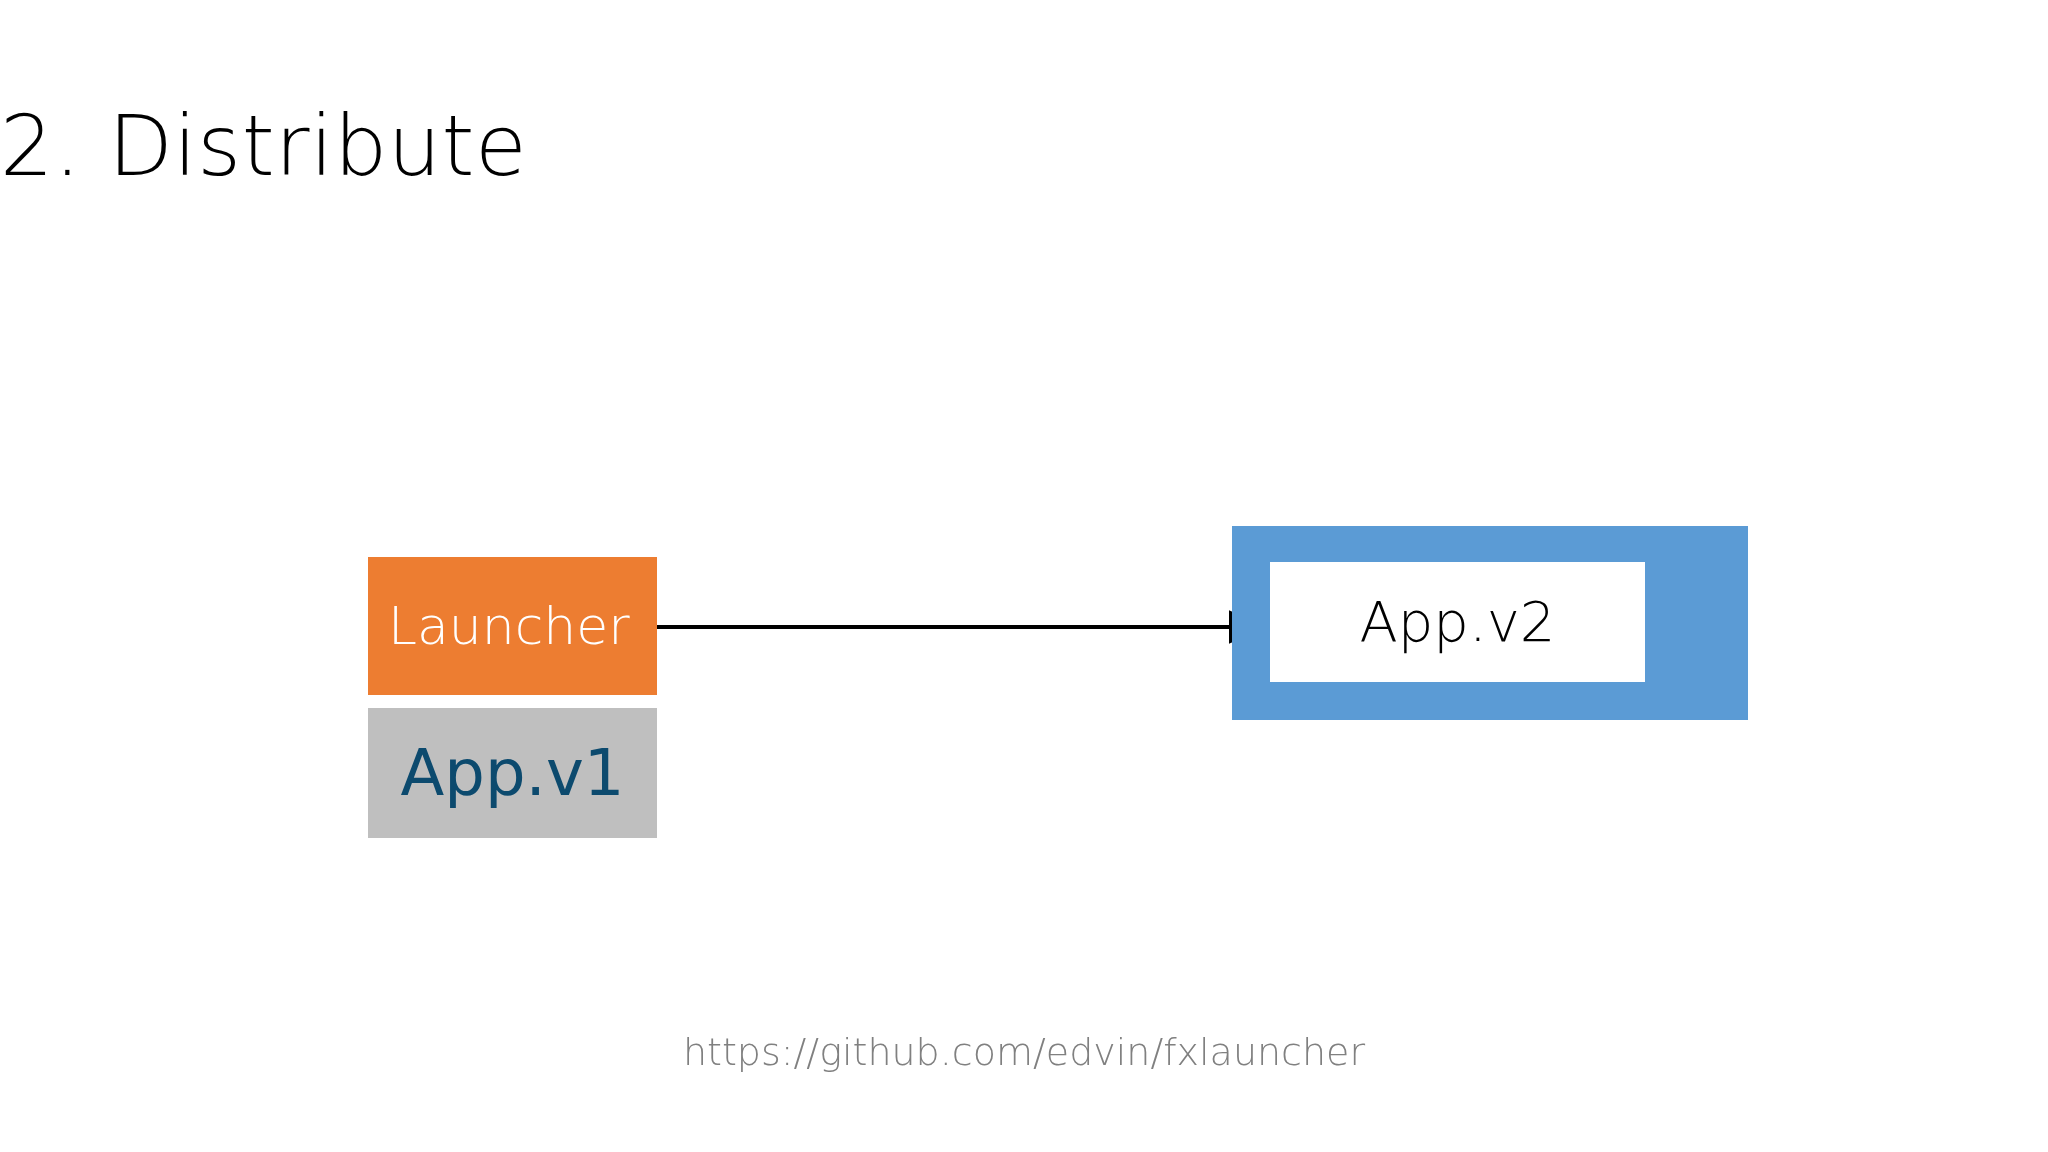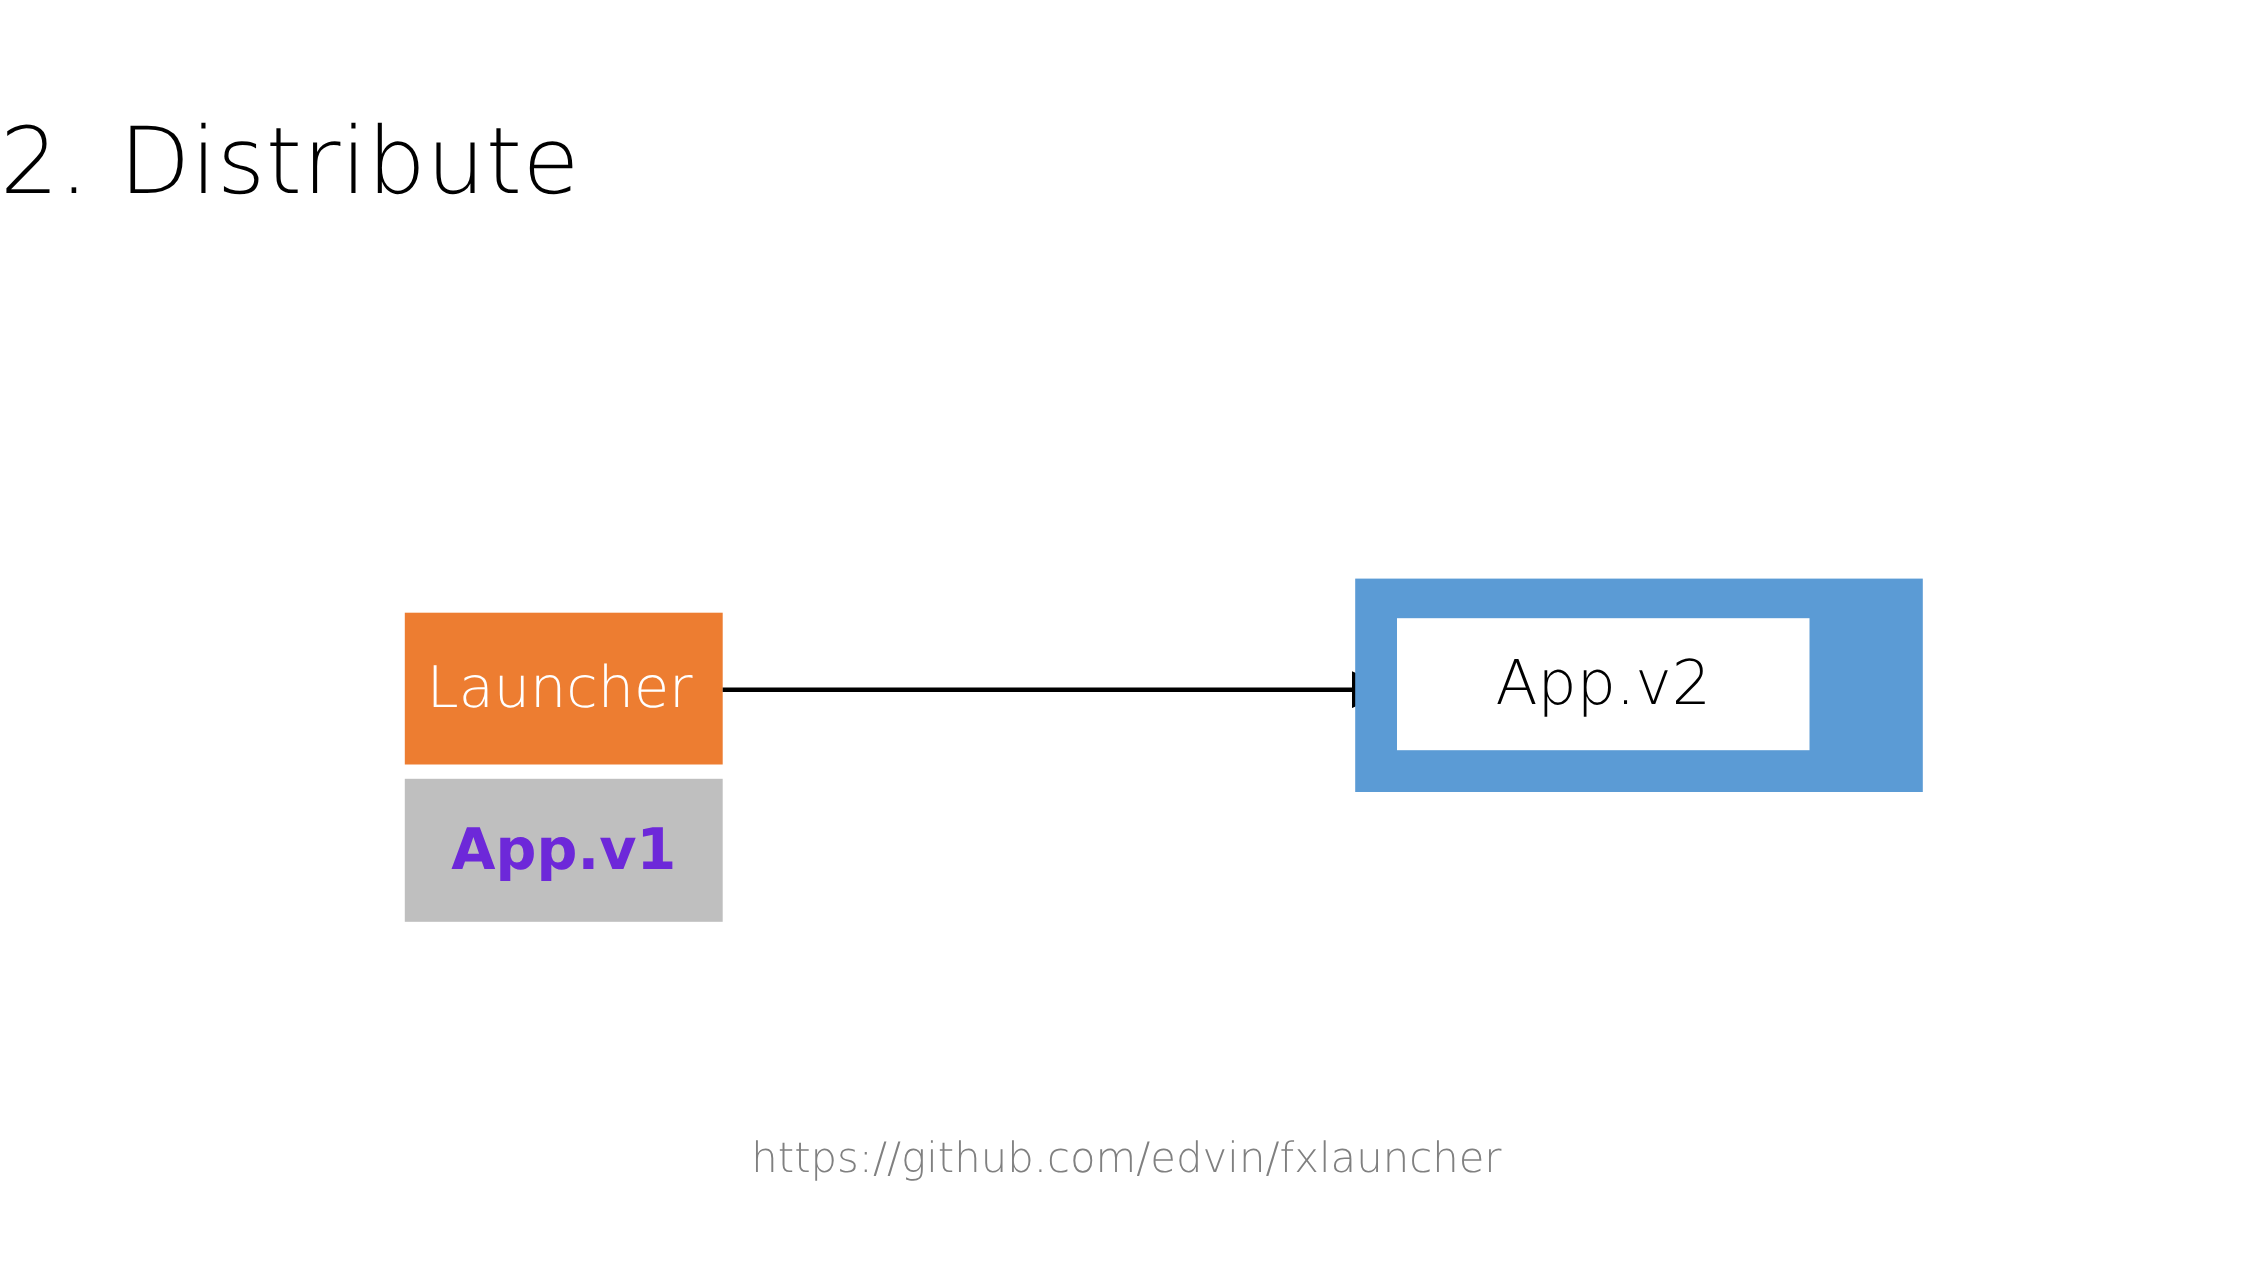--- a/index.html
+++ b/index.html
@@ -79,23 +79,23 @@
     top: 708px;
     width: 289px;
     height: 130px;
     background: #BFBFBF;
     display: flex;
     align-items: center;
     justify-content: center;
     box-sizing: border-box;
   }
   .node-appv1 .node-label {
-    font-size: 52px;
-    font-weight: 700;
-    color: #6d28d9;
+    font-size: 64px;
+    font-weight: 400;
+    color: #0c4a6e;
     line-height: 1;
     white-space: nowrap;
   }
 
   
   .node-appv2 {
     position: absolute;
     left: 1232px;
     top: 526px;
     width: 516px;

